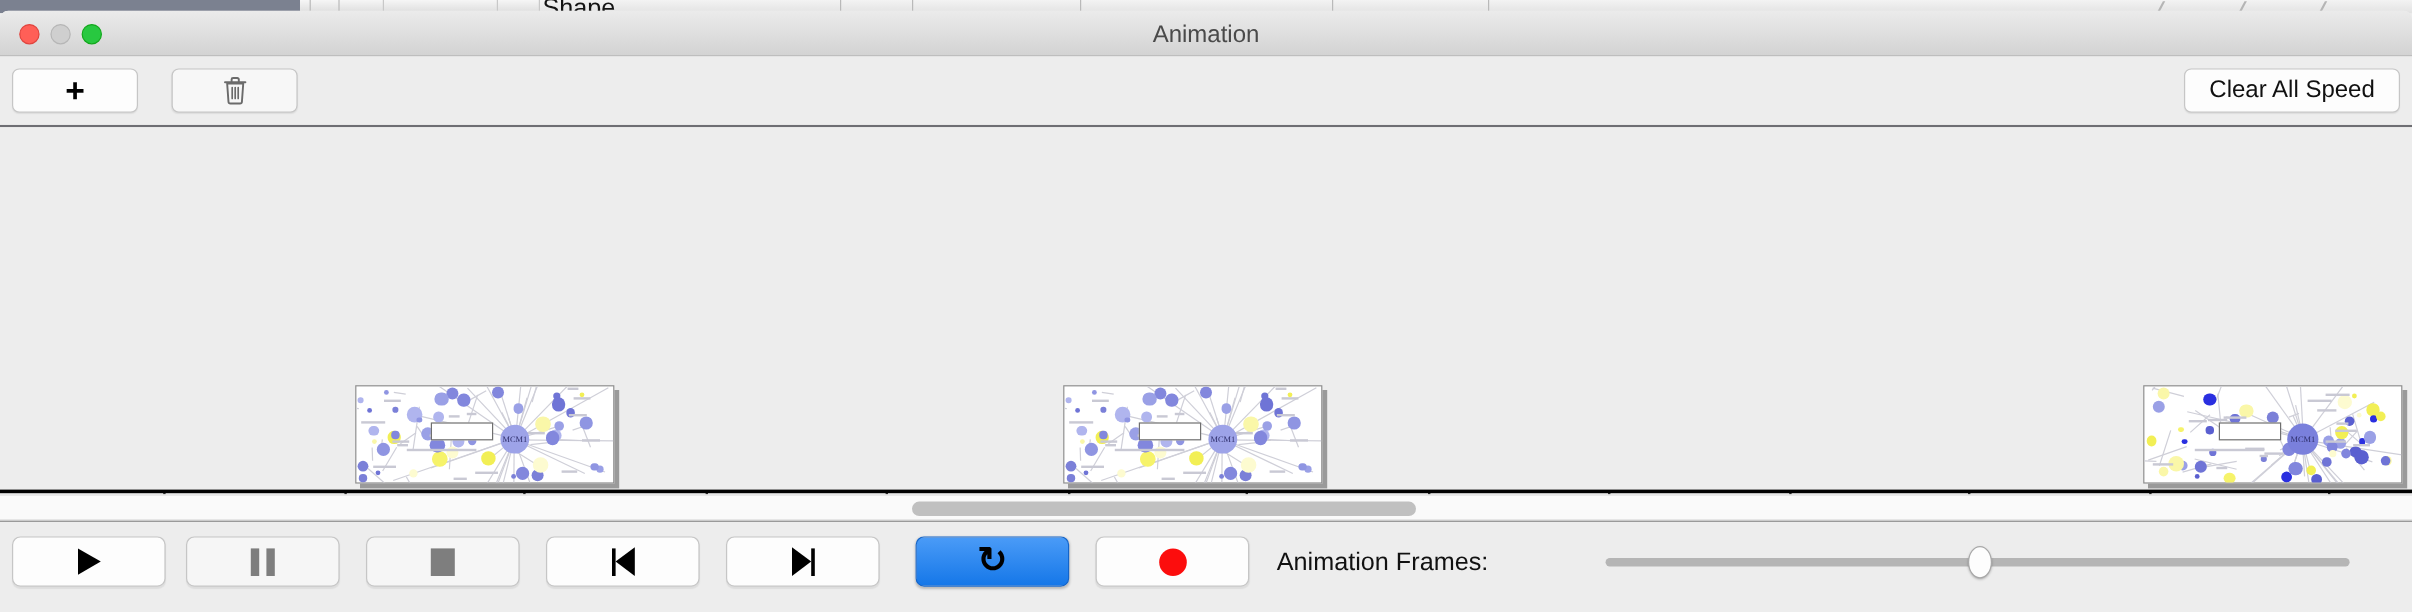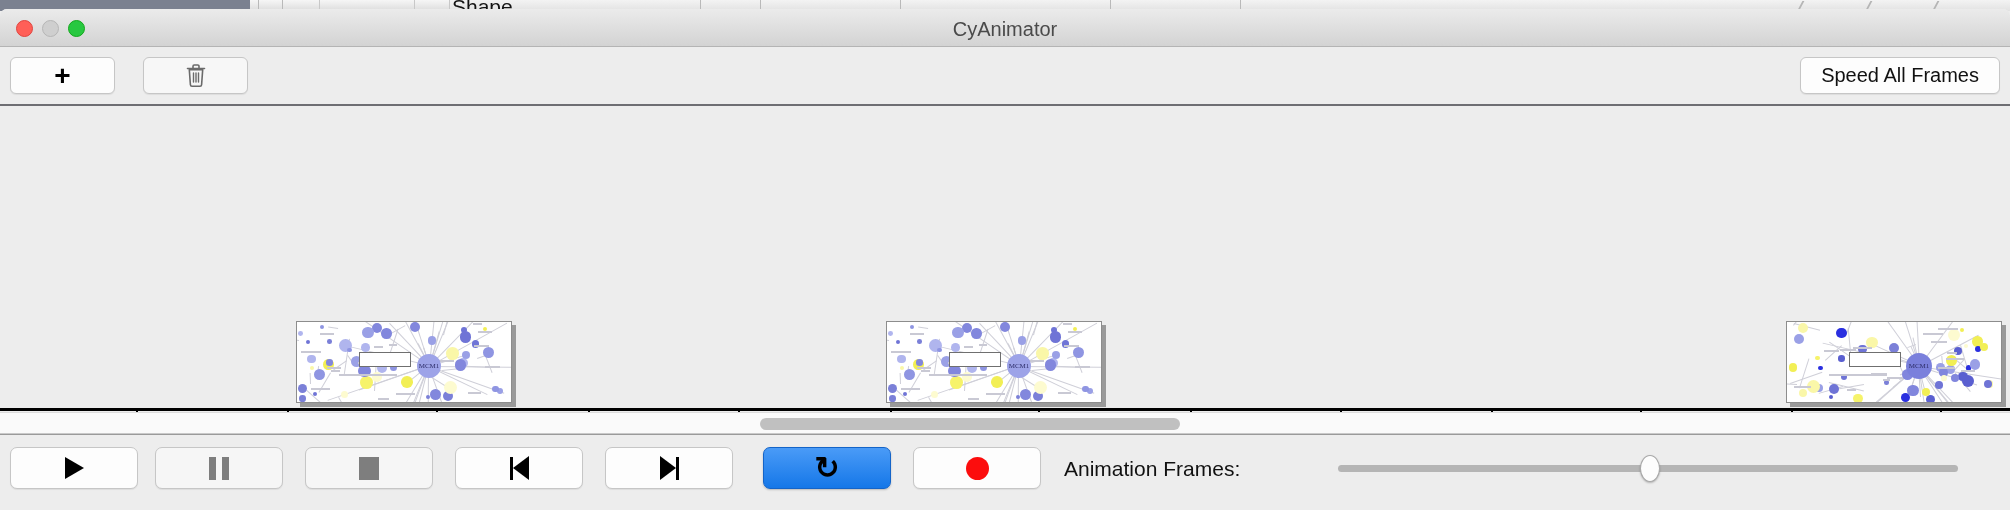--- a/index.html
+++ b/index.html
@@ -189,37 +189,37 @@
   </div>
 
   <div class="window">
 
     <div class="titlebar">
       <div class="traffic">
         <span class="light red"></span>
         <span class="light amber"></span>
         <span class="light green"></span>
       </div>
-      <div class="win-title">CyAnimator</div>
+      <div class="win-title">Animation</div>
     </div>
 
     <div class="toolbar">
       <div class="btn" id="add-frame-button">
         <span class="plus-icon">+</span>
       </div>
       <div class="btn flat" id="delete-frame-button">
         <svg width="22" height="25" viewBox="0 0 22 25">
           <path d="M2.5 5.5 h17 M8 5.5 v-2.3 a1.2 1.2 0 0 1 1.2-1.2 h3.6
                    a1.2 1.2 0 0 1 1.2 1.2 v2.3" stroke="#6b6b6b" stroke-width="1.6" fill="none" stroke-linecap="round"></path>
           <path d="M4.3 6.6 h13.4 l-1.1 15.2 a1.6 1.6 0 0 1 -1.6 1.5 h-8
                    a1.6 1.6 0 0 1 -1.6 -1.5 z" stroke="#6b6b6b" stroke-width="1.6" fill="none" stroke-linejoin="round"></path>
           <path d="M8.5 10 v9 M11 10 v9 M13.5 10 v9" stroke="#6b6b6b" stroke-width="1.4" stroke-linecap="round"></path>
         </svg>
       </div>
-      <div class="btn" id="clear-all-frames-button">Speed All Frames</div>
+      <div class="btn" id="clear-all-frames-button">Clear All Speed</div>
     </div>
 
     <div class="sep-line"></div>
 
     <div class="frames-panel">
       <div id="frames-layer">
           <div class="frame-thumb" style="left: 296px;">
             <div class="shadow"></div>
             <div class="page">
               <div class="net">

